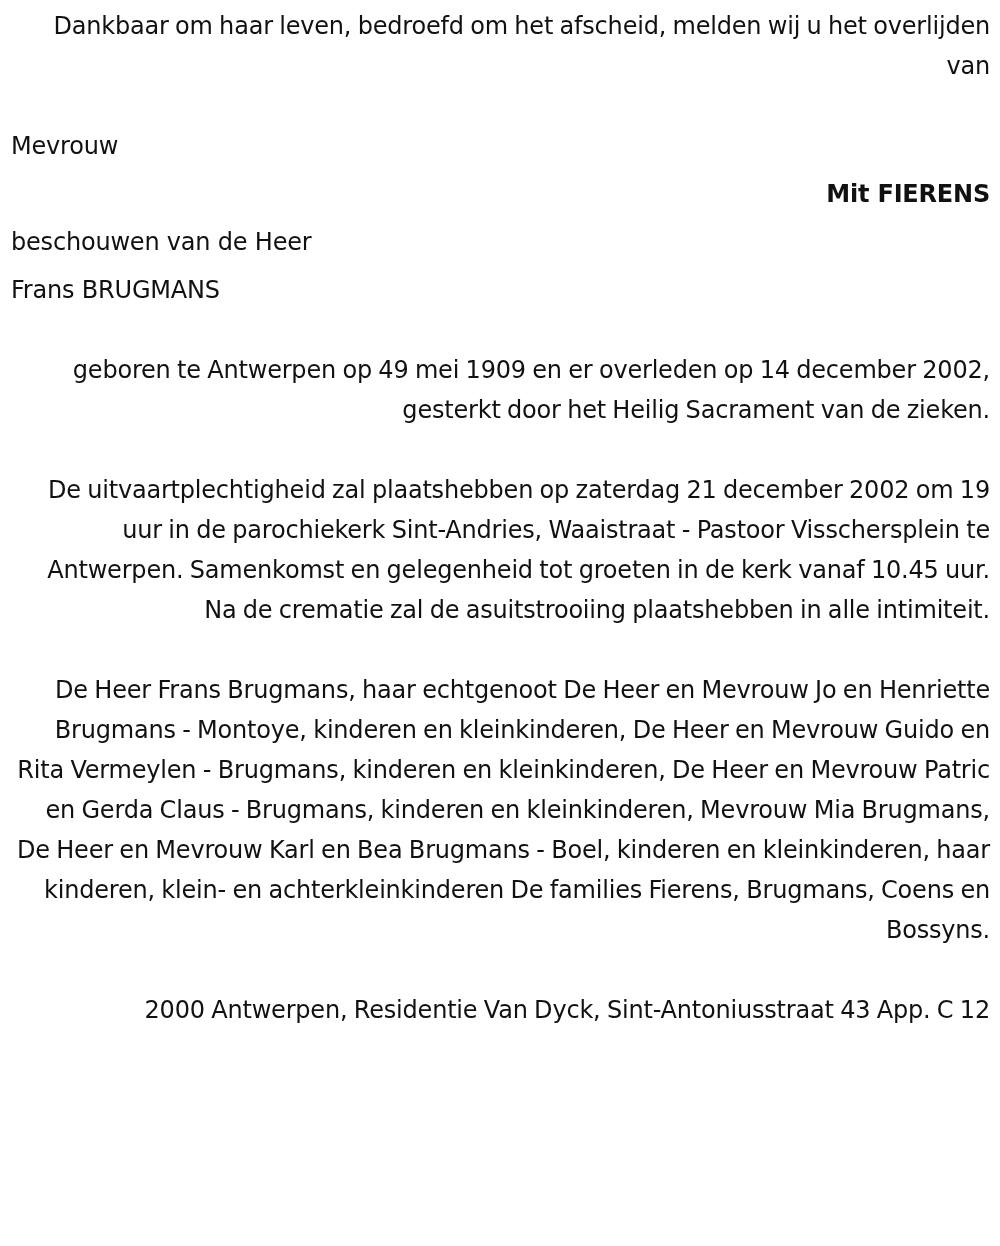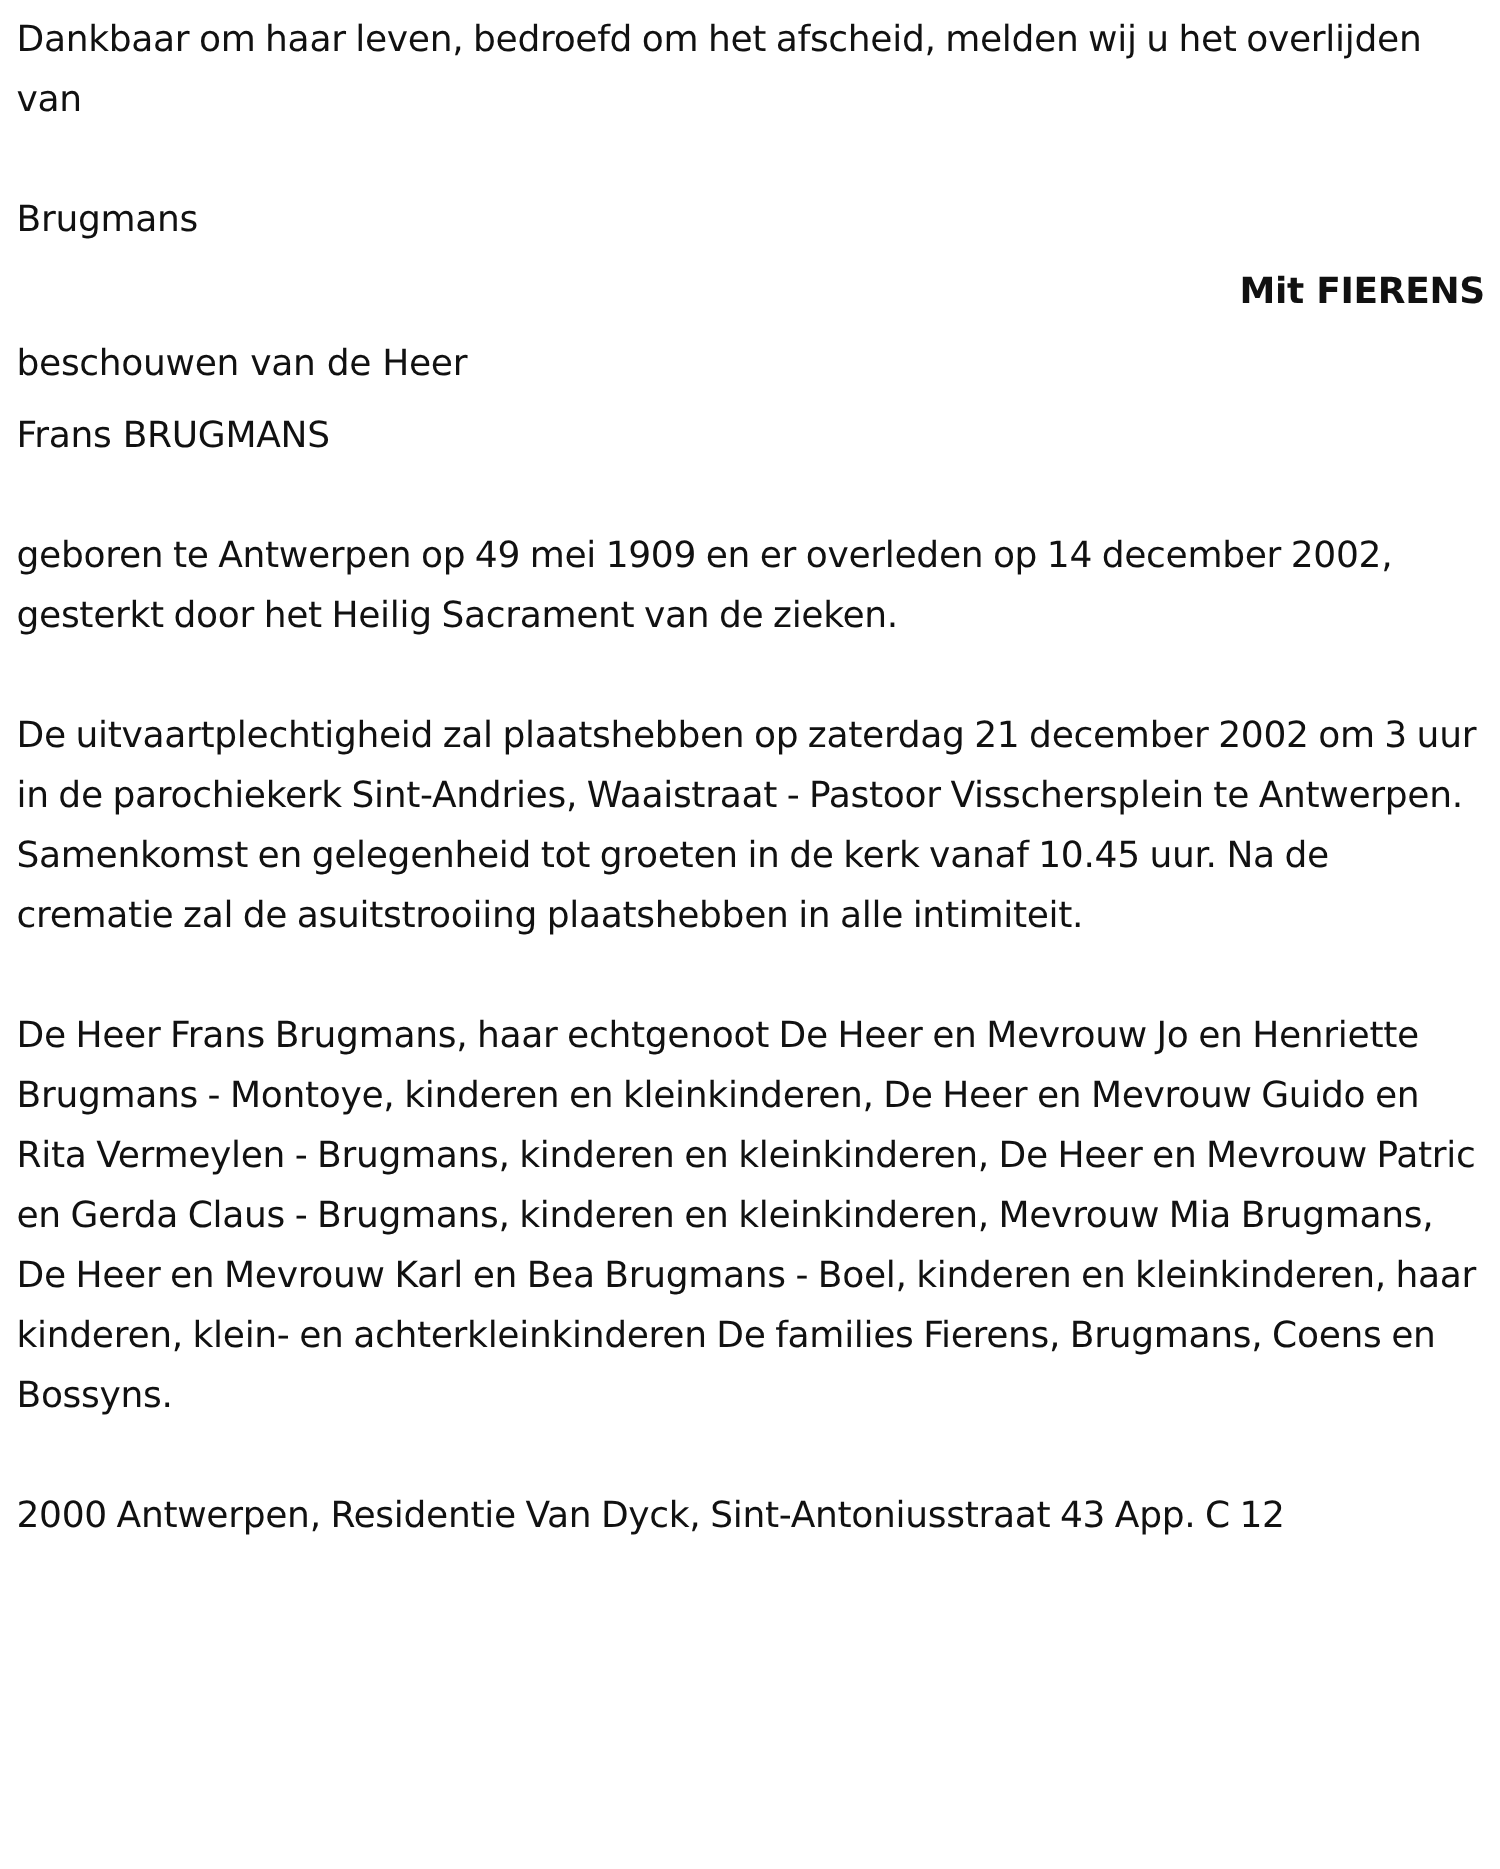--- a/index.html
+++ b/index.html
@@ -1,38 +1,38 @@
 <!DOCTYPE html>
 <html><head>
 <meta charset="utf-8">
 <style>
   html, body { margin:0; padding:0; background:#ffffff; }
   body { width:1000px; height:1246px; overflow:hidden; color:#111111;
          font-family:"DejaVu Sans", sans-serif; }
   .page { position:relative; padding:6px 10px 0 11px; }
-  .p { font-size:24px; line-height:40px; margin:0; letter-spacing:-0.2px; word-spacing:-1px; }
+  .p { font-size:24px; line-height:40px; margin:0; letter-spacing:-0.2px; word-spacing:-1px;text-align:right; }
   .stack .line { font-size:24px; line-height:48px; margin:0; letter-spacing:-0.2px; }
   .bold { font-weight:bold;text-align:right; }
   .gap { height:40px; }
   .gap-sm { height:36px; }
 </style>
 </head>
 <body>
 
 <div class="page">
   <p class="p">Dankbaar om haar leven, bedroefd om het afscheid, melden wij u het overlijden van</p>
   <div class="gap-sm"></div>
   <div class="stack">
-    <p class="line">Brugmans</p>
+    <p class="line">Mevrouw</p>
     <p class="line bold">Mit FIERENS</p>
     <p class="line">beschouwen van de Heer</p>
     <p class="line">Frans BRUGMANS</p>
   </div>
   <div class="gap-sm"></div>
   <p class="p">geboren te Antwerpen op 49 mei 1909 en er overleden op 14 december 2002, gesterkt door het Heilig Sacrament van de zieken.</p>
   <div class="gap"></div>
-  <p class="p">De uitvaartplechtigheid zal plaatshebben op zaterdag 21 december 2002 om 3 uur in de parochiekerk Sint-Andries, Waaistraat - Pastoor Visschersplein te Antwerpen. Samenkomst en gelegenheid tot groeten in de kerk vanaf 10.45 uur. Na de crematie zal de asuitstrooiing plaatshebben in alle intimiteit.</p>
+  <p class="p">De uitvaartplechtigheid zal plaatshebben op zaterdag 21 december 2002 om 19 uur in de parochiekerk Sint-Andries, Waaistraat - Pastoor Visschersplein te Antwerpen. Samenkomst en gelegenheid tot groeten in de kerk vanaf 10.45 uur. Na de crematie zal de asuitstrooiing plaatshebben in alle intimiteit.</p>
   <div class="gap"></div>
   <p class="p">De Heer Frans Brugmans, haar echtgenoot De Heer en Mevrouw Jo en Henriette Brugmans - Montoye, kinderen en kleinkinderen, De Heer en Mevrouw Guido en Rita Vermeylen - Brugmans, kinderen en kleinkinderen, De Heer en Mevrouw Patric en Gerda Claus - Brugmans, kinderen en kleinkinderen, Mevrouw Mia Brugmans, De Heer en Mevrouw Karl en Bea Brugmans - Boel, kinderen en kleinkinderen, haar kinderen, klein- en achterkleinkinderen De families Fierens, Brugmans, Coens en Bossyns.</p>
   <div class="gap"></div>
   <p class="p">2000 Antwerpen, Residentie Van Dyck, Sint-Antoniusstraat 43 App. C 12</p>
   <div class="gap"></div>
 </div>
 
 </body></html>

